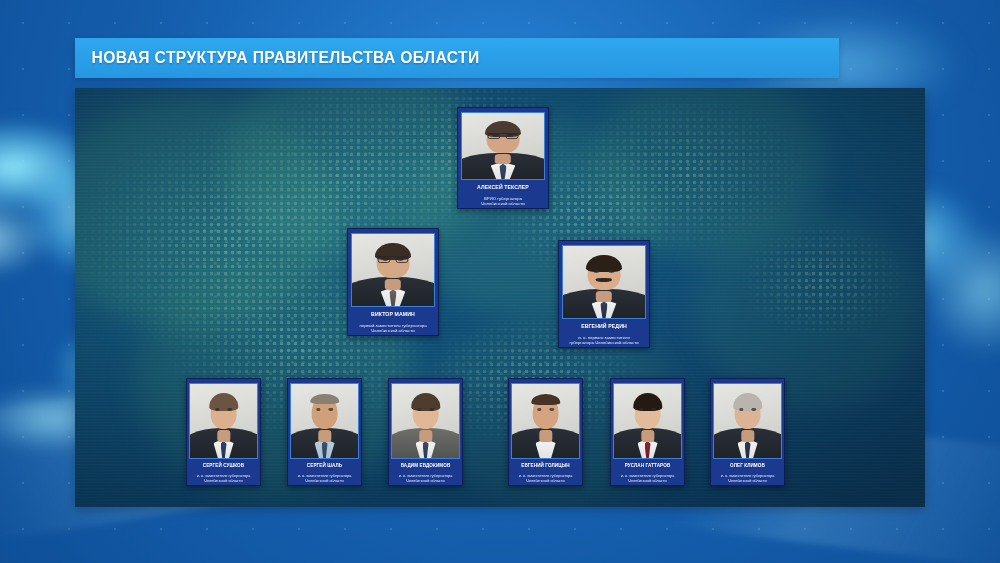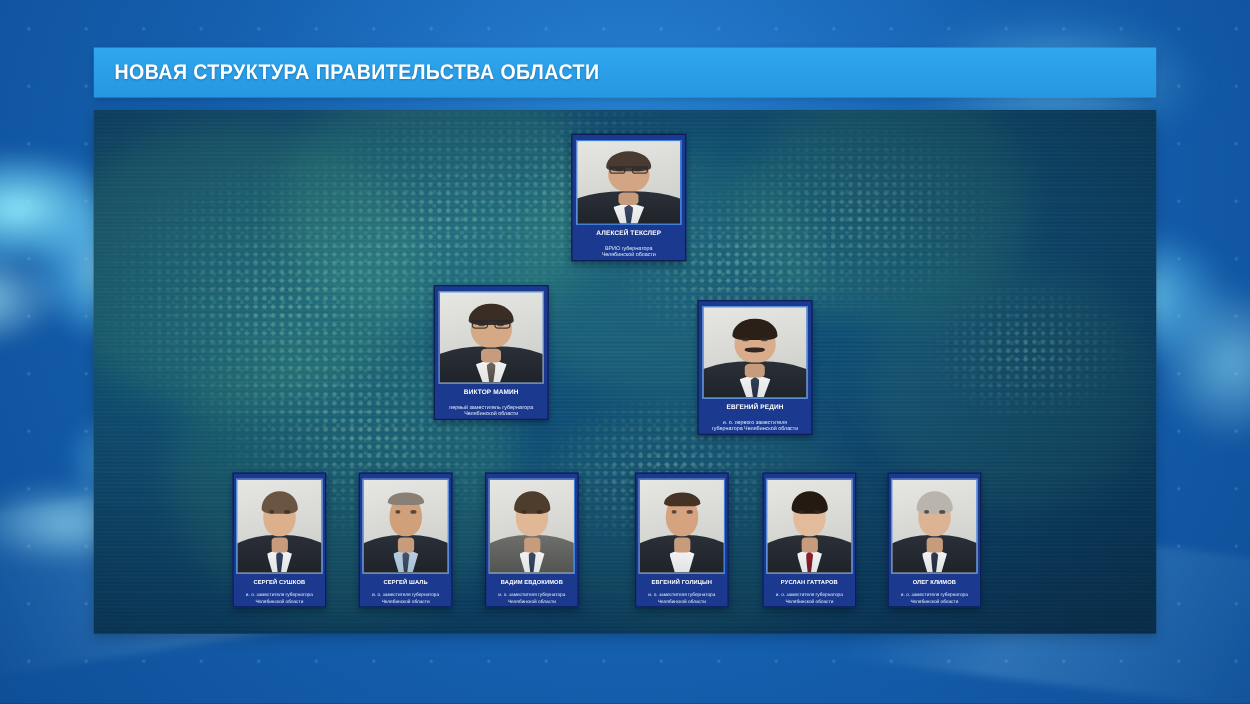--- a/index.html
+++ b/index.html
@@ -76,21 +76,21 @@
     background-image:
       radial-gradient(circle, rgba(190,240,255,.30) 1px, rgba(255,255,255,0) 1.6px);
     background-size: 46px 46px;
     opacity: .55;
   }
 
   
   #title-bar {
     position: absolute;
     left: 75px; top: 38px;
-    width: 850px; height: 40px;
+    width: 764px; height: 40px;
     background: linear-gradient(180deg, #2fa7ee 0%, #2a9fe8 50%, #2796e1 100%);
     display: flex;
     align-items: center;
     box-shadow: 0 2px 6px rgba(0,0,0,.18);
   }
   #title-bar .title-text {
     color: #ffffff;
     font-size: 17px;
     font-weight: bold;
     letter-spacing: .4px;

